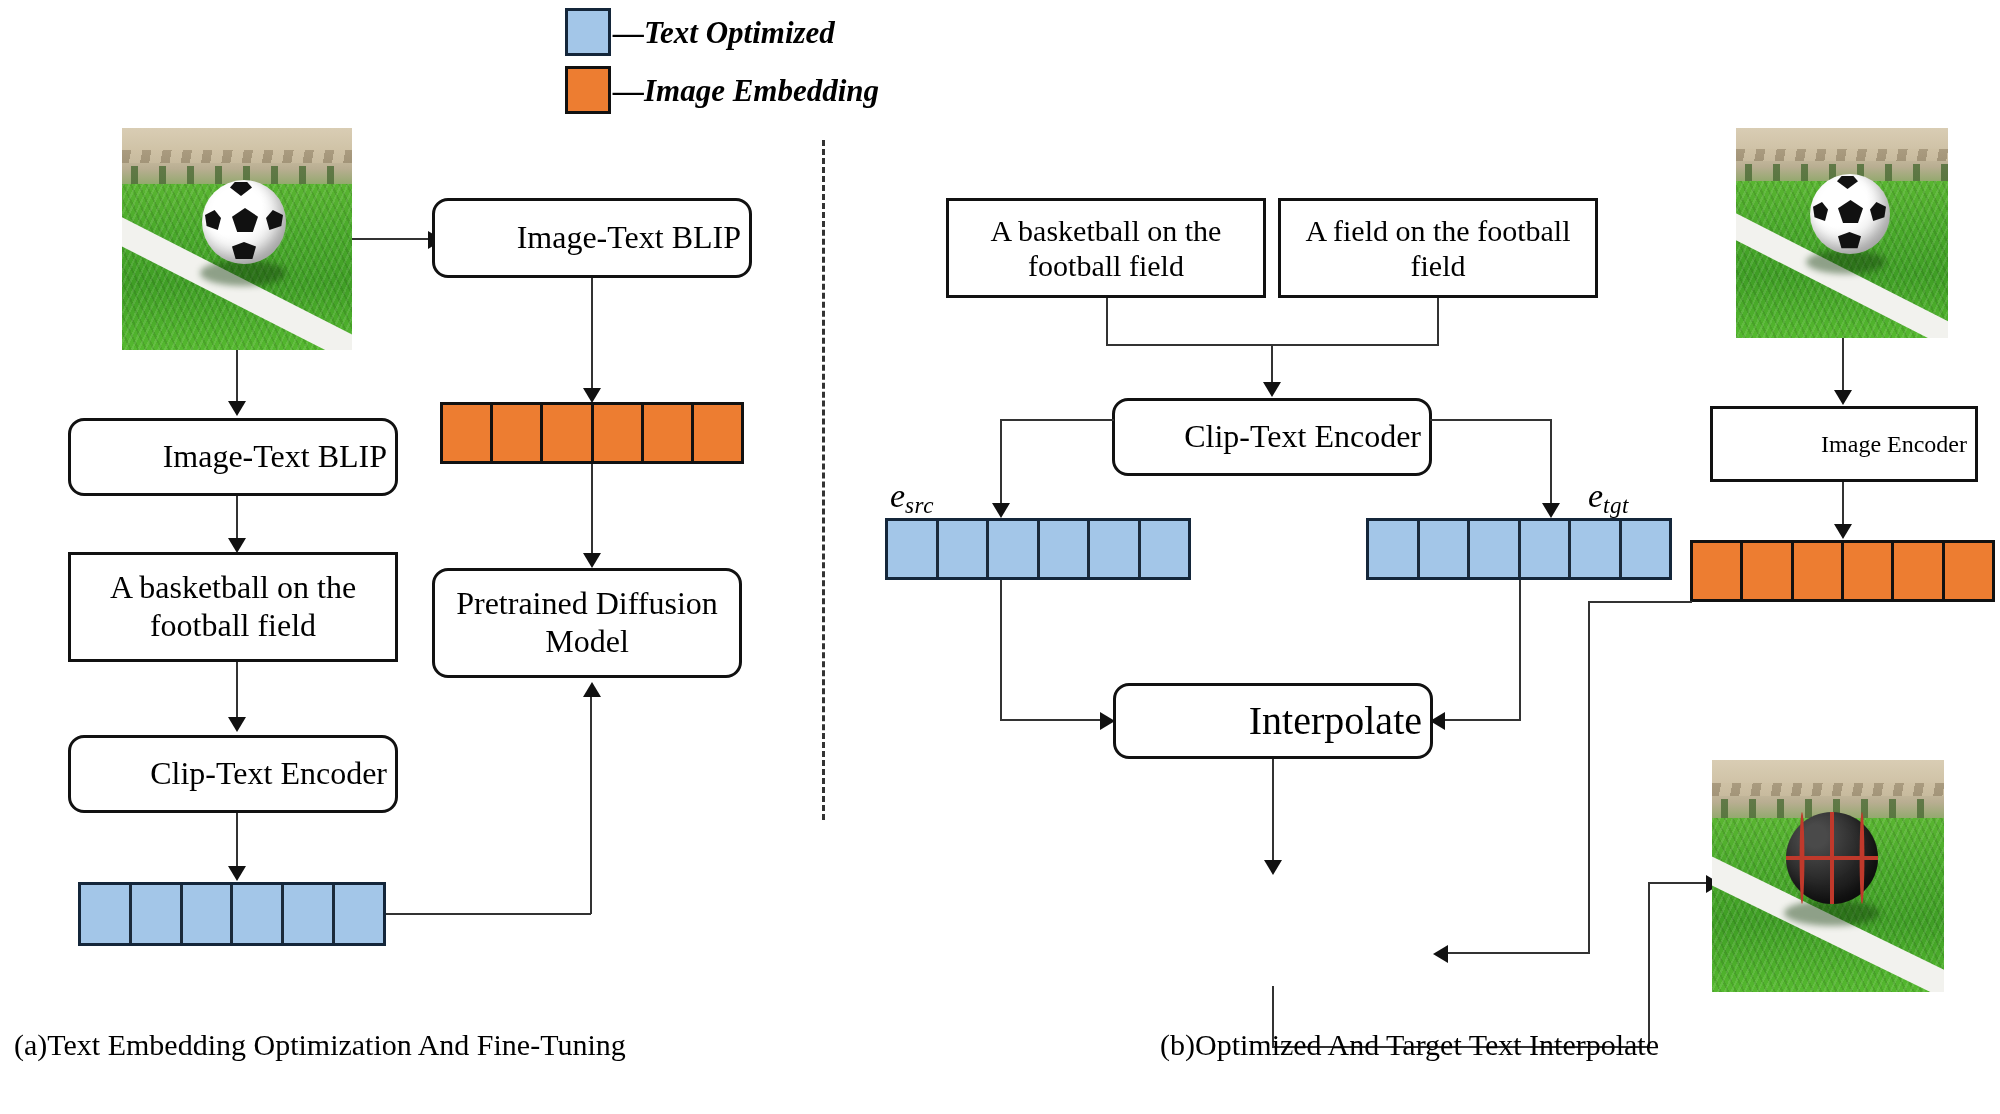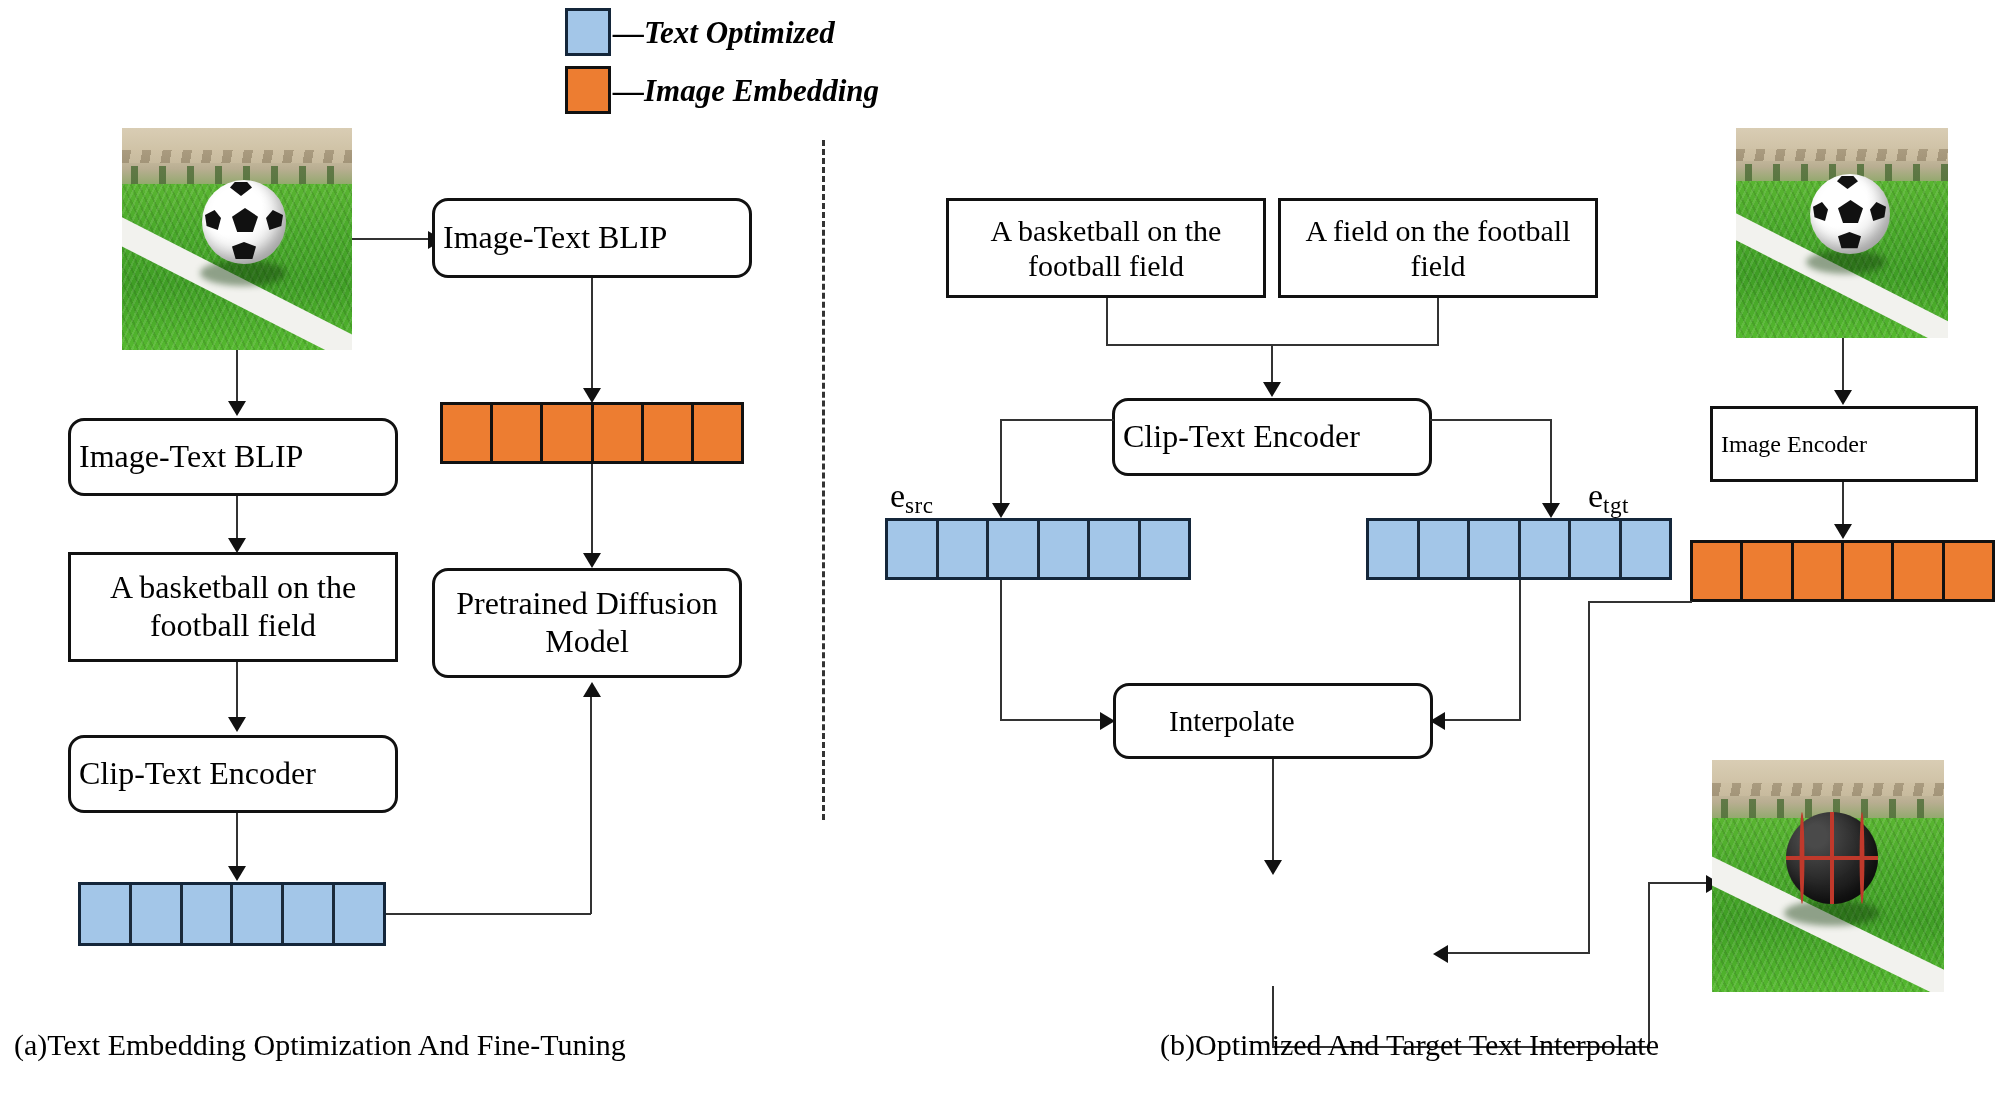--- a/index.html
+++ b/index.html
@@ -4,21 +4,21 @@
 <style>
   html,body{margin:0;padding:0;background:#ffffff;}
   body{font-family:"Liberation Serif", serif;color:#000;}
   #stage{position:relative;width:2000px;height:1114px;background:#fff;overflow:hidden;}
 
   
   .box{
     position:absolute;
     background:#fff;
     border:3px solid #111;
-    display:flex;align-items:center;justify-content:flex-start;
+    display:flex;align-items:center;justify-content:flex-end;
     text-align:center;
     font-family:"Liberation Serif", serif;
     line-height:1.18;
     box-sizing:border-box;
   }
   .box.round{border-radius:16px;}
   .box.sq{border-radius:0;}
   .box .lbl{display:block;padding:0 8px;}
 
   
@@ -74,21 +74,21 @@
     box-shadow:inset -6px -8px 14px rgba(0,0,0,.28);
   }
   .ball.soccer .p{position:absolute;background:#111;}
   .ball.basket{
     background:radial-gradient(circle at 32% 26%, #4a4a4a 0 12%, #232323 55%, #0d0d0d 100%);
     box-shadow:inset -6px -8px 14px rgba(0,0,0,.45);
   }
   .ball.basket .seam{position:absolute;background:#c0392b;}
 
   .caption{position:absolute;font-family:"Liberation Serif", serif;white-space:nowrap;}
-  .evar{position:absolute;font-family:"Liberation Serif", serif;white-space:nowrap;}
+  .evar{position:absolute;font-family:"Liberation Serif", serif;font-style:italic;white-space:nowrap;}
   .evar .s{font-size:.68em;vertical-align:-0.28em;letter-spacing:.5px;}
 </style>
 </head>
 <body>
 
 <div id="stage">
 
   <div class="legend-sw" style="left:565px;top:8px;width:46px;height:48px;background:#a3c6e8;"></div>
   <div class="legend-txt" style="left:613px;top:15px;font-size:31px;">
     <span>—</span><span>Text Optimized</span>
@@ -234,21 +234,21 @@
     </div>
 
   <div class="ln lnv" style="left:1000px;top:580px;height:140px;"></div>
   <div class="ln lnh" style="left:1000px;top:719px;width:105px;"></div>
   <div class="arrow right" style="left:1100px;top:712px;"></div>
 
   <div class="ln lnv" style="left:1519px;top:580px;height:140px;"></div>
   <div class="ln lnh" style="left:1443px;top:719px;width:78px;"></div>
   <div class="arrow left" style="left:1430px;top:712px;"></div>
 
-  <div class="box round" style="left:1113px;top:683px;width:320px;height:76px;font-size:29px;padding-left:45px;">
+  <div class="box round" style="left:1113px;top:683px;width:320px;height:76px;font-size:40px;padding-left:45px;">
     <span class="lbl">Interpolate</span>
   </div>
 
   <div class="ln lnv" style="left:1272px;top:759px;height:108px;"></div>
   <div class="arrow down" style="left:1264px;top:860px;"></div>
 
 
   <div class="photo" style="left:1736px;top:128px;width:212px;height:210px;">
     <div class="sky"></div>
     <div class="trees"></div>

